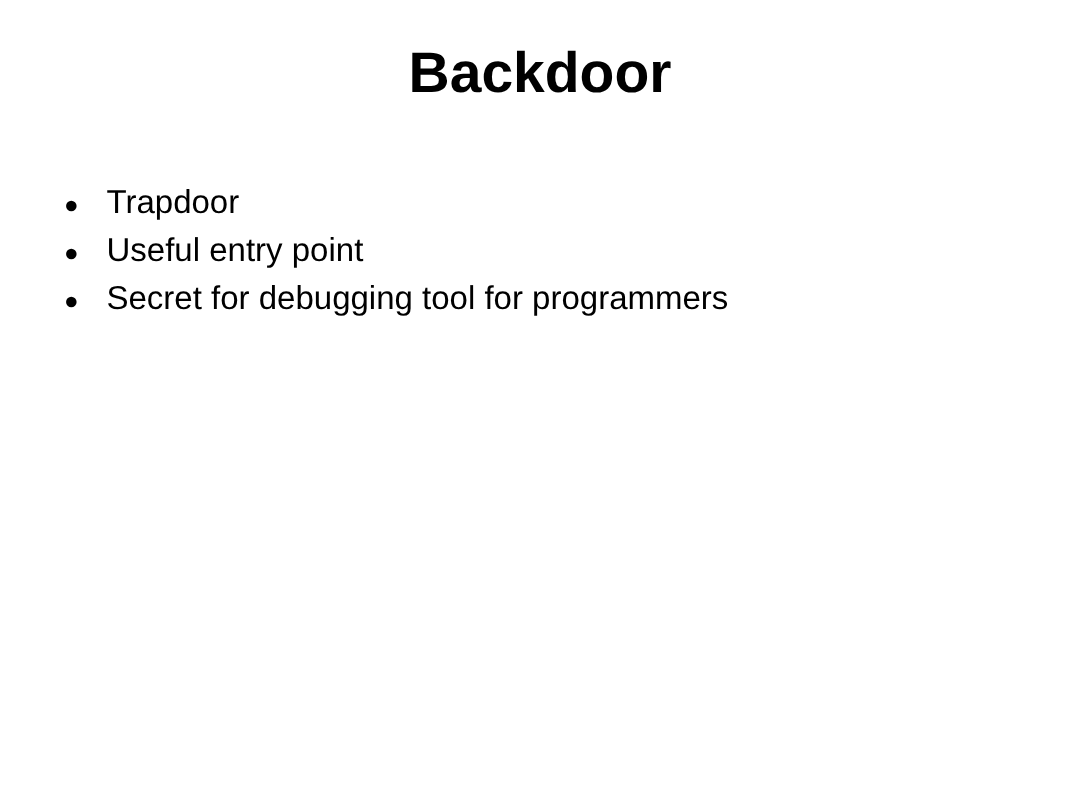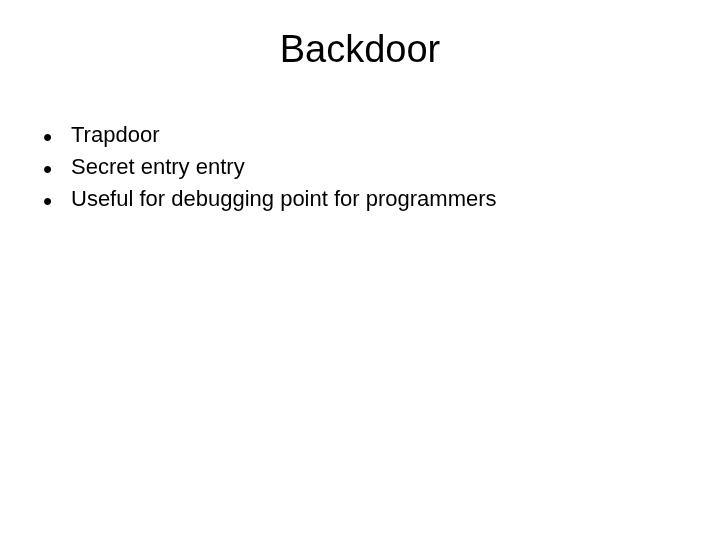--- a/index.html
+++ b/index.html
@@ -15,21 +15,21 @@
       color: #000000;
       overflow: hidden;
     }
     .slide {
       width: 100%;
       height: 100%;
       padding: 20px 25px;
     }
     .title {
       font-size: 38px;
-      font-weight: 400;
+      font-weight: 700;
       text-align: center;
       margin-top: 8px;
       margin-bottom: 48px;
     }
     .bullets {
       list-style: none;
       padding-left: 18px;
     }
     .bullets li {
       font-size: 22px;
@@ -45,16 +45,16 @@
       font-size: 26px;
     }
   </style>
 </head>
 <body>
 
 <div class="slide">
   <h1 class="title">Backdoor</h1>
   <ul class="bullets">
     <li>Trapdoor</li>
-    <li>Secret entry entry</li>
-    <li>Useful for debugging point for programmers</li>
+    <li>Useful entry point</li>
+    <li>Secret for debugging tool for programmers</li>
   </ul>
 </div>
 
 </body></html>

